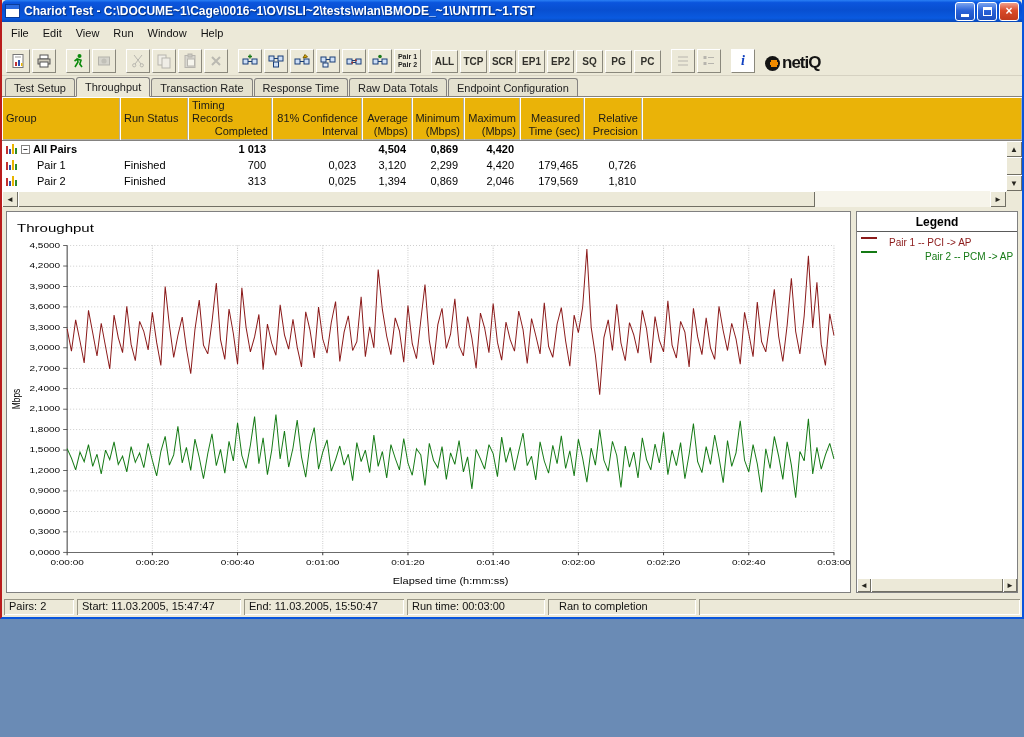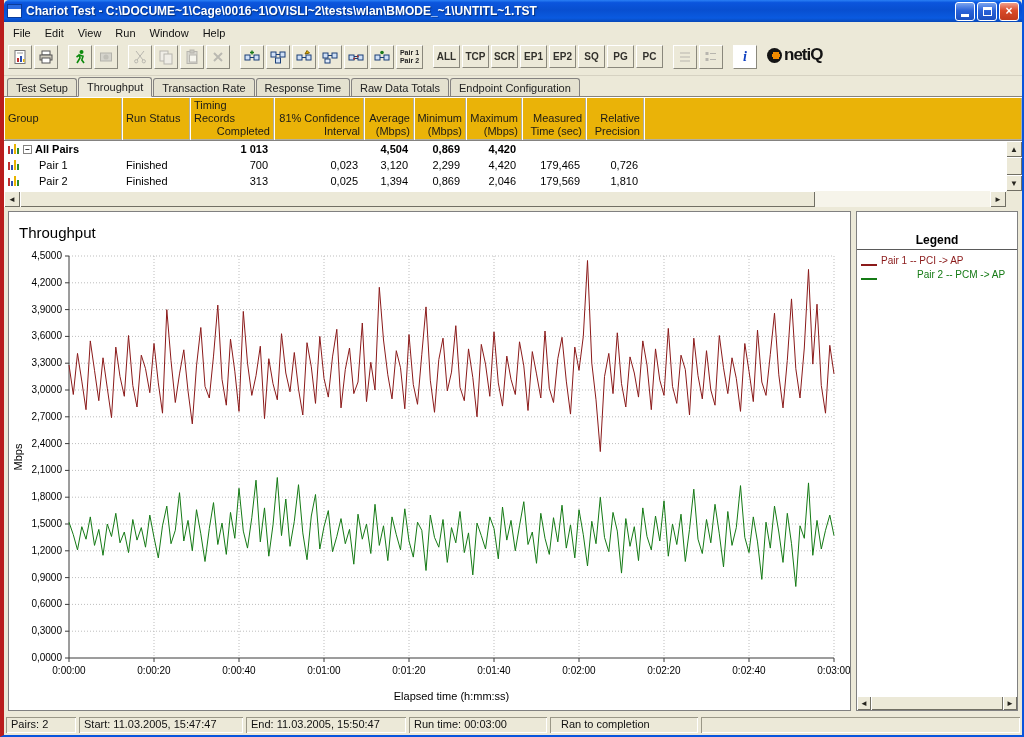--- a/index.html
+++ b/index.html
@@ -1,18 +1,18 @@
 <!DOCTYPE html>
 <html><head>
 <meta charset="utf-8">
 <style>
   * { margin:0; padding:0; box-sizing:border-box; }
   html,body { background:#6a8bb5; font-family:"Liberation Sans", sans-serif; }
-  .window{ width:1024px; height:737px; display:flex; flex-direction:column;
-           border-left:4px solid #b91c1c; border-right:2px solid #0855dd; border-bottom:2px solid #0855dd;
+  .window{ width:1024px; height:619px; display:flex; flex-direction:column;
+           border-left:2px solid #b91c1c; border-right:2px solid #0855dd; border-bottom:2px solid #0855dd;
            background:#ece9d8; overflow:hidden; }
 
   
   .titlebar{ height:22px; flex:0 0 22px; display:flex; align-items:center; padding:0 3px;
     background:linear-gradient(180deg,#2a80f5 0%,#0b55dd 12%,#084fd0 45%,#0a5ae0 82%,#0848b8 100%);
     border-radius:5px 5px 0 0; }
   .app-icon{ width:15px; height:14px; background:#fff; border:1px solid #0a3c9a; margin-right:4px;
     position:relative; }
   .app-icon::before{ content:""; position:absolute; left:0; top:0; right:0; height:4px; background:#2a6ae0; }
   .title-text{ color:#fff; font-size:12px; font-weight:bold; text-shadow:1px 1px 1px #05307a;
@@ -22,21 +22,21 @@
     background:linear-gradient(180deg,#7ba4ef,#2a62d8 45%,#1b4fc0); }
   .winbtn.close{ background:linear-gradient(180deg,#f0a08c,#d94a28 45%,#c03a1c); }
   .glyph-min{ width:8px; height:3px; background:#fff; margin-top:9px; }
   .glyph-max{ width:9px; height:9px; border:1px solid #fff; border-top:3px solid #fff; }
 
   
   .menubar{ height:21px; flex:0 0 21px; display:flex; align-items:center; background:#ece9d8; padding-left:2px; }
   .menu-item{ font-size:11px; padding:3px 7px; color:#111; }
 
   
-  .toolbar{ height:33px; flex:0 0 33px; display:flex; align-items:flex-start; gap:2px; padding:2px 4px;
+  .toolbar{ height:33px; flex:0 0 33px; display:flex; align-items:flex-end; gap:2px; padding:2px 4px;
     background:#ece9d8; border-bottom:1px solid #d6d2c2; }
   .tbtn{ width:24px; height:24px; background:#ece9d8; display:flex; align-items:center; justify-content:center;
     border:1px solid; border-color:#fff #8a887c #8a887c #fff; }
   .tbtn.wide{ width:27px; }
   .tbtn.txt{ width:27px; height:23px; font-size:10px; font-weight:bold; color:#32312c; }
   .tgap{ width:6px; }
   .tbtn .dis{ opacity:.55; filter:grayscale(1); }
   .pairbtn{ display:flex; flex-direction:column; line-height:8px; font-size:7px; font-weight:bold; color:#222; }
   .infobtn{ font-family:"Liberation Serif", serif; font-weight:bold; font-style:italic; color:#1040c0; font-size:14px; background:#fff; }
   .brand{ display:flex; align-items:center; gap:2px; margin-left:8px; }
@@ -82,23 +82,23 @@
   .sb-thumb{ background:#ece9d8; box-shadow:inset 1px 1px 0 #fff, inset -1px -1px 0 #716f64; }
   .sb-corner{ width:16px; flex:0 0 16px; background:#ece9d8; }
   .vscroll .sb-track{ flex-direction:column; }
 
   
   .main{ flex:1; display:flex; gap:5px; padding:4px; background:#ece9d8; min-height:0; }
   .chart-panel{ flex:1; background:#fff; border:1px solid #808080; min-width:0; position:relative; }
   .chart-panel svg{ width:100%; height:100%; display:block; }
   .legend-panel{ width:162px; flex:0 0 162px; background:#fff; border:1px solid #808080;
     display:flex; flex-direction:column; position:relative; }
-  .legend-title{ font-size:12px; font-weight:bold; text-align:center; padding:21px 0 2px; border-bottom:1px solid #5a5a5a; }
+  .legend-title{ font-size:12px; font-weight:bold; text-align:center; padding:3px 0 2px; border-bottom:1px solid #5a5a5a; }
   .legend-items{ padding:5px 4px; flex:1; }
-  .legend-item{ display:flex; align-items:flex-end; gap:4px; font-size:10px; margin-bottom:3px; white-space:nowrap; }
+  .legend-item{ display:flex; align-items:flex-start; gap:12px; font-size:10px; margin-bottom:3px; white-space:nowrap; }
   .swatch{ width:16px; height:2px; flex:0 0 16px; }
   .legend-hscroll{ height:14px; flex:0 0 14px; display:flex; background:#f6f4ea; }
   .legend-hscroll .sb-btn{ height:14px; width:14px; flex-basis:14px; }
 
   
   .grid{ stroke:#bdbdbd; stroke-dasharray:1 2; stroke-width:1; }
   .axis{ stroke:#3a3a3a; stroke-width:1; }
   .tick{ stroke:#3a3a3a; stroke-width:1; }
   .ylab,.xlab{ font-family:"Liberation Sans",sans-serif; font-size:10px; fill:#000; }
   .charttitle{ font-family:"Liberation Sans",sans-serif; font-size:15px; fill:#000; }

